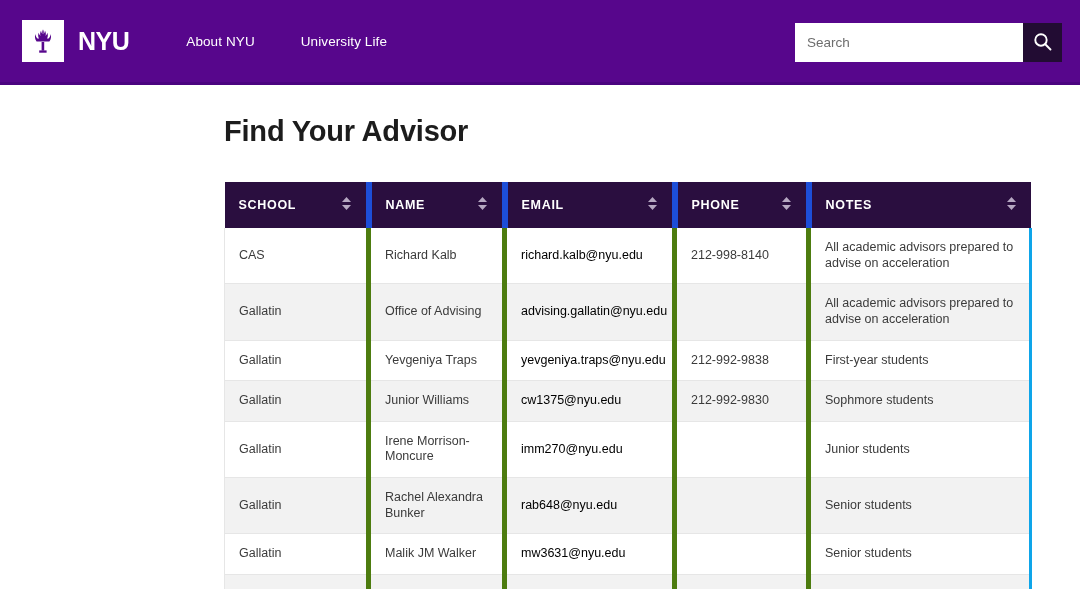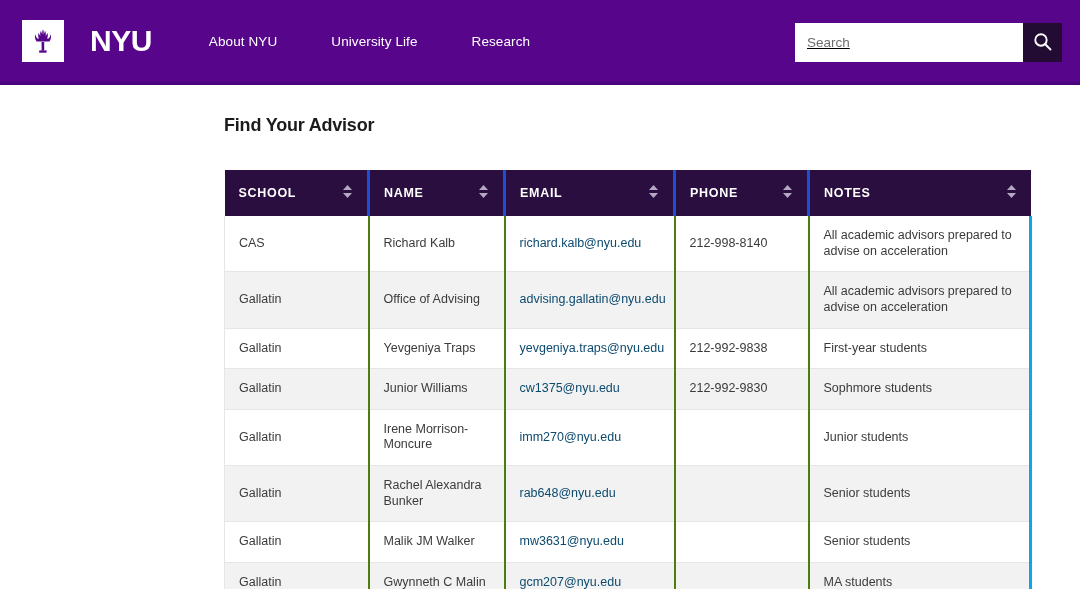--- a/index.html
+++ b/index.html
@@ -28,48 +28,47 @@
     text-decoration: none;
   }
   .torch-tile {
     width: 42px; height: 42px;
     background: #ffffff;
     display: flex; align-items: center; justify-content: center;
     flex: none;
   }
   .brand-word {
     color: #ffffff;
-    font-size: 30px;
+    font-size: 25px;
     font-weight: bold;
     letter-spacing: -0.5px;
-    margin-left: 26px;
+    margin-left: 14px;
     line-height: 1;
   }
   .main-nav {
     display: flex;
     align-items: center;
     margin-left: 38px;
-    gap: 16px;
+    gap: 8px;
   }
   .nav-link {
     color: #ffffff;
     font-size: 13.5px;
     text-decoration: none;
     padding: 8px 19px;
     white-space: nowrap;
     letter-spacing: 0.1px;
   }
   .search-wrap {
     position: absolute;
     right: 18px;
     top: 23px;
     display: flex;
     align-items: stretch;
     height: 39px;
-    text-decoration: underline;
   }
   .search-input {
     width: 228px;
     height: 39px;
     border: none;
     outline: none;
     background: #ffffff;
     font-family: "Liberation Sans", sans-serif;
     font-size: 13.5px;
     color: #333;
@@ -85,21 +84,21 @@
     padding: 0;
   }
 
   
   .page-wrap {
     width: 1080px;
     padding-left: 224px;
     padding-right: 50px;
   }
   .page-title {
-    font-size: 18px;
+    font-size: 29px;
     font-weight: bold;
     color: #1c1c1c;
     margin: 30px 0 0 0;
     letter-spacing: -0.2px;
   }
 
   
   .table-shell {
     margin-top: 34px;
     width: 806px;
@@ -110,46 +109,46 @@
     table-layout: fixed;
   }
   table.advisors thead th {
     background: #2a0e3f;
     color: #ffffff;
     font-size: 12.5px;
     font-weight: bold;
     letter-spacing: 0.7px;
     text-align: left;
     padding: 13px 14px 13px 14px;
-    border-right: 3px solid #1d4ed8;
+    border-right: 6px solid #1d4ed8;
     position: relative;
     height: 46px;
     vertical-align: middle;
   }
   table.advisors thead th:last-child { border-right: none; }
   .th-inner { display: flex; align-items: center; justify-content: space-between; }
   .sort-ico { flex: none; margin-left: 8px; opacity: .85; }
 
   table.advisors tbody td {
     font-size: 12.5px;
     color: #3b3b3b;
     padding: 12px 14px;
-    border-right: 2px solid #4d7c0f;
+    border-right: 5px solid #4d7c0f;
     border-bottom: 1px solid #e6e6e6;
     vertical-align: middle;
     line-height: 1.25;
   }
   table.advisors tbody td:last-child { border-right: none; }
   table.advisors tbody tr:nth-child(even) td { background: #f2f2f2; }
   table.advisors tbody tr:nth-child(odd) td { background: #ffffff; }
   table.advisors tbody tr td:first-child { border-left: 1px solid #e6e6e6; }
   table.advisors tbody tr td:last-child { border-right: 3px solid #0ea5e9; }
 
   a.mail {
-    color: #0c4a6e;
+    color: #000000;
     text-decoration: none;
     text-align: right;
   }
   .c-school { width: 144px; }
   .c-name   { width: 136px; }
   .c-email  { width: 170px; }
   .c-phone  { width: 134px; }
   .c-notes  { width: 222px; }
 </style>
 </head>
@@ -166,21 +165,20 @@
           <rect x="9.2" y="23.4" width="7.4" height="2.3"></rect>
         </g>
       </svg>
     </span>
     <span class="brand-word">NYU</span>
   </a>
 
   <nav class="main-nav">
     <a class="nav-link" href="#">About NYU</a>
     <a class="nav-link" href="#">University Life</a>
-    <a class="nav-link" href="#">Research</a>
   </nav>
 
   <div class="search-wrap">
     <input class="search-input" type="text" placeholder="Search" style="">
     <button class="search-btn">
       <span>
         <svg width="19" height="19" viewBox="0 0 20 20" aria-hidden="true">
           <circle cx="8.4" cy="8.4" r="6" fill="none" stroke="#ffffff" stroke-width="2"></circle>
           <line x1="12.9" y1="12.9" x2="18.4" y2="18.4" stroke="#ffffff" stroke-width="2" stroke-linecap="round"></line>
         </svg>

